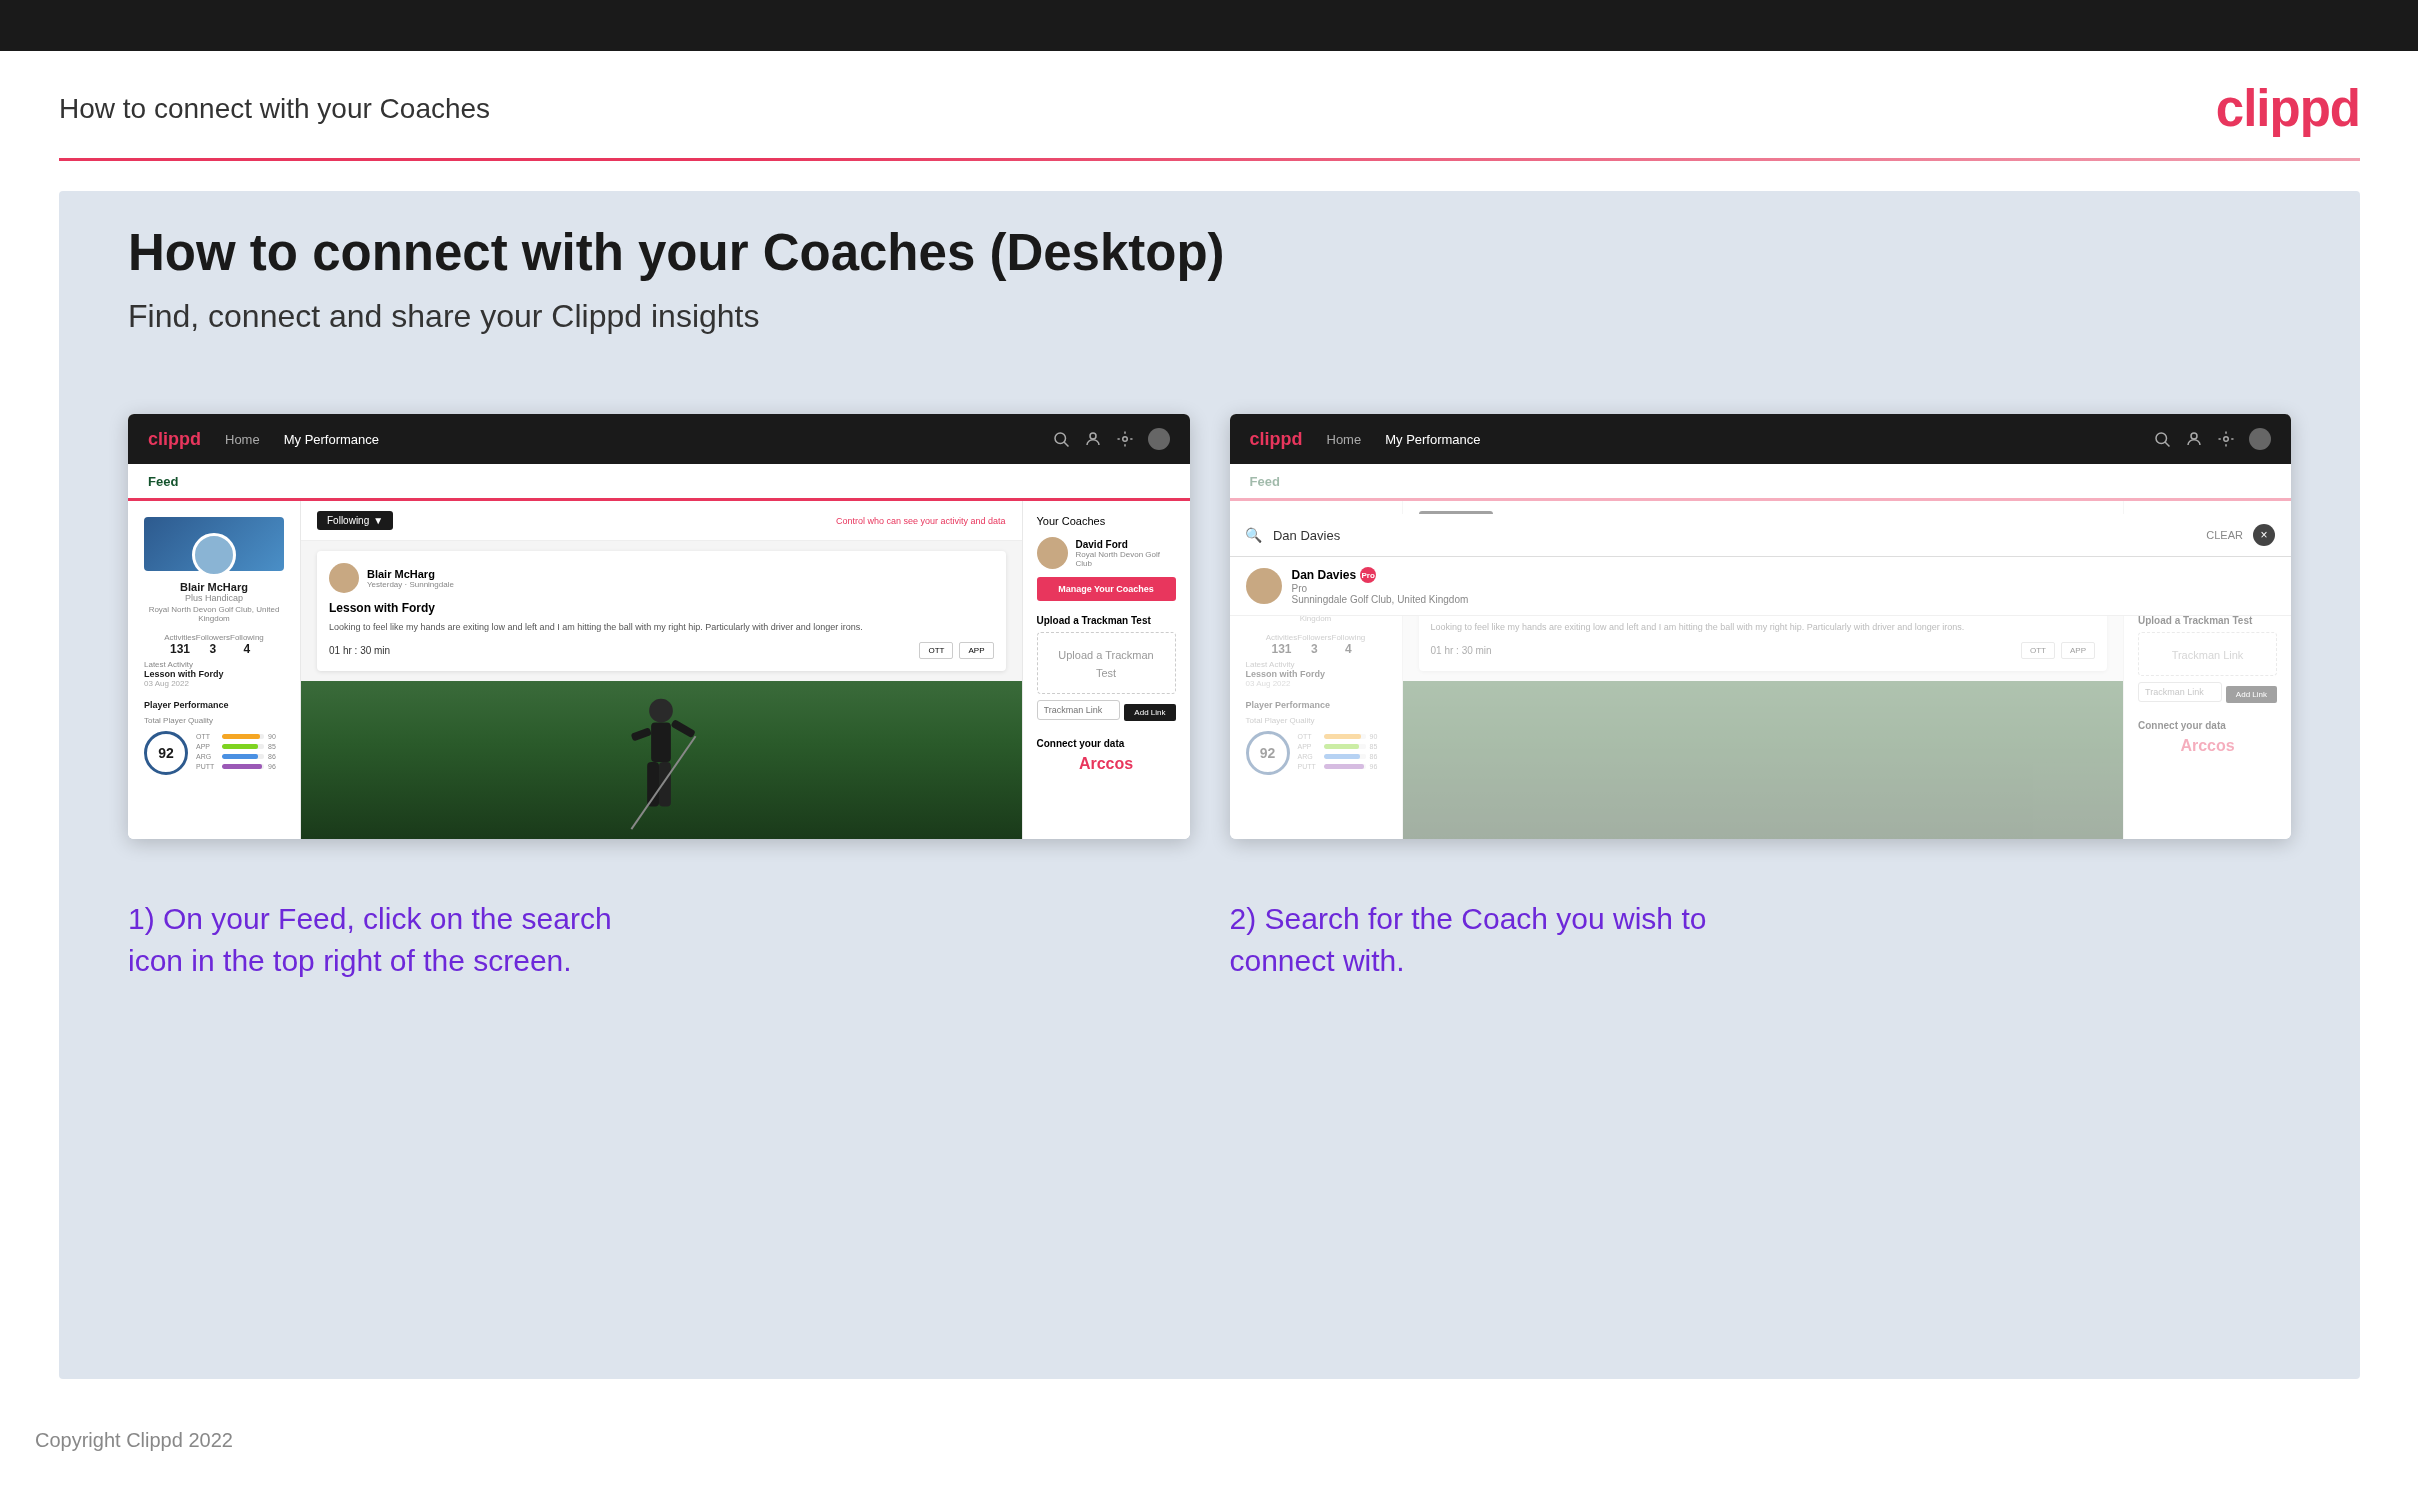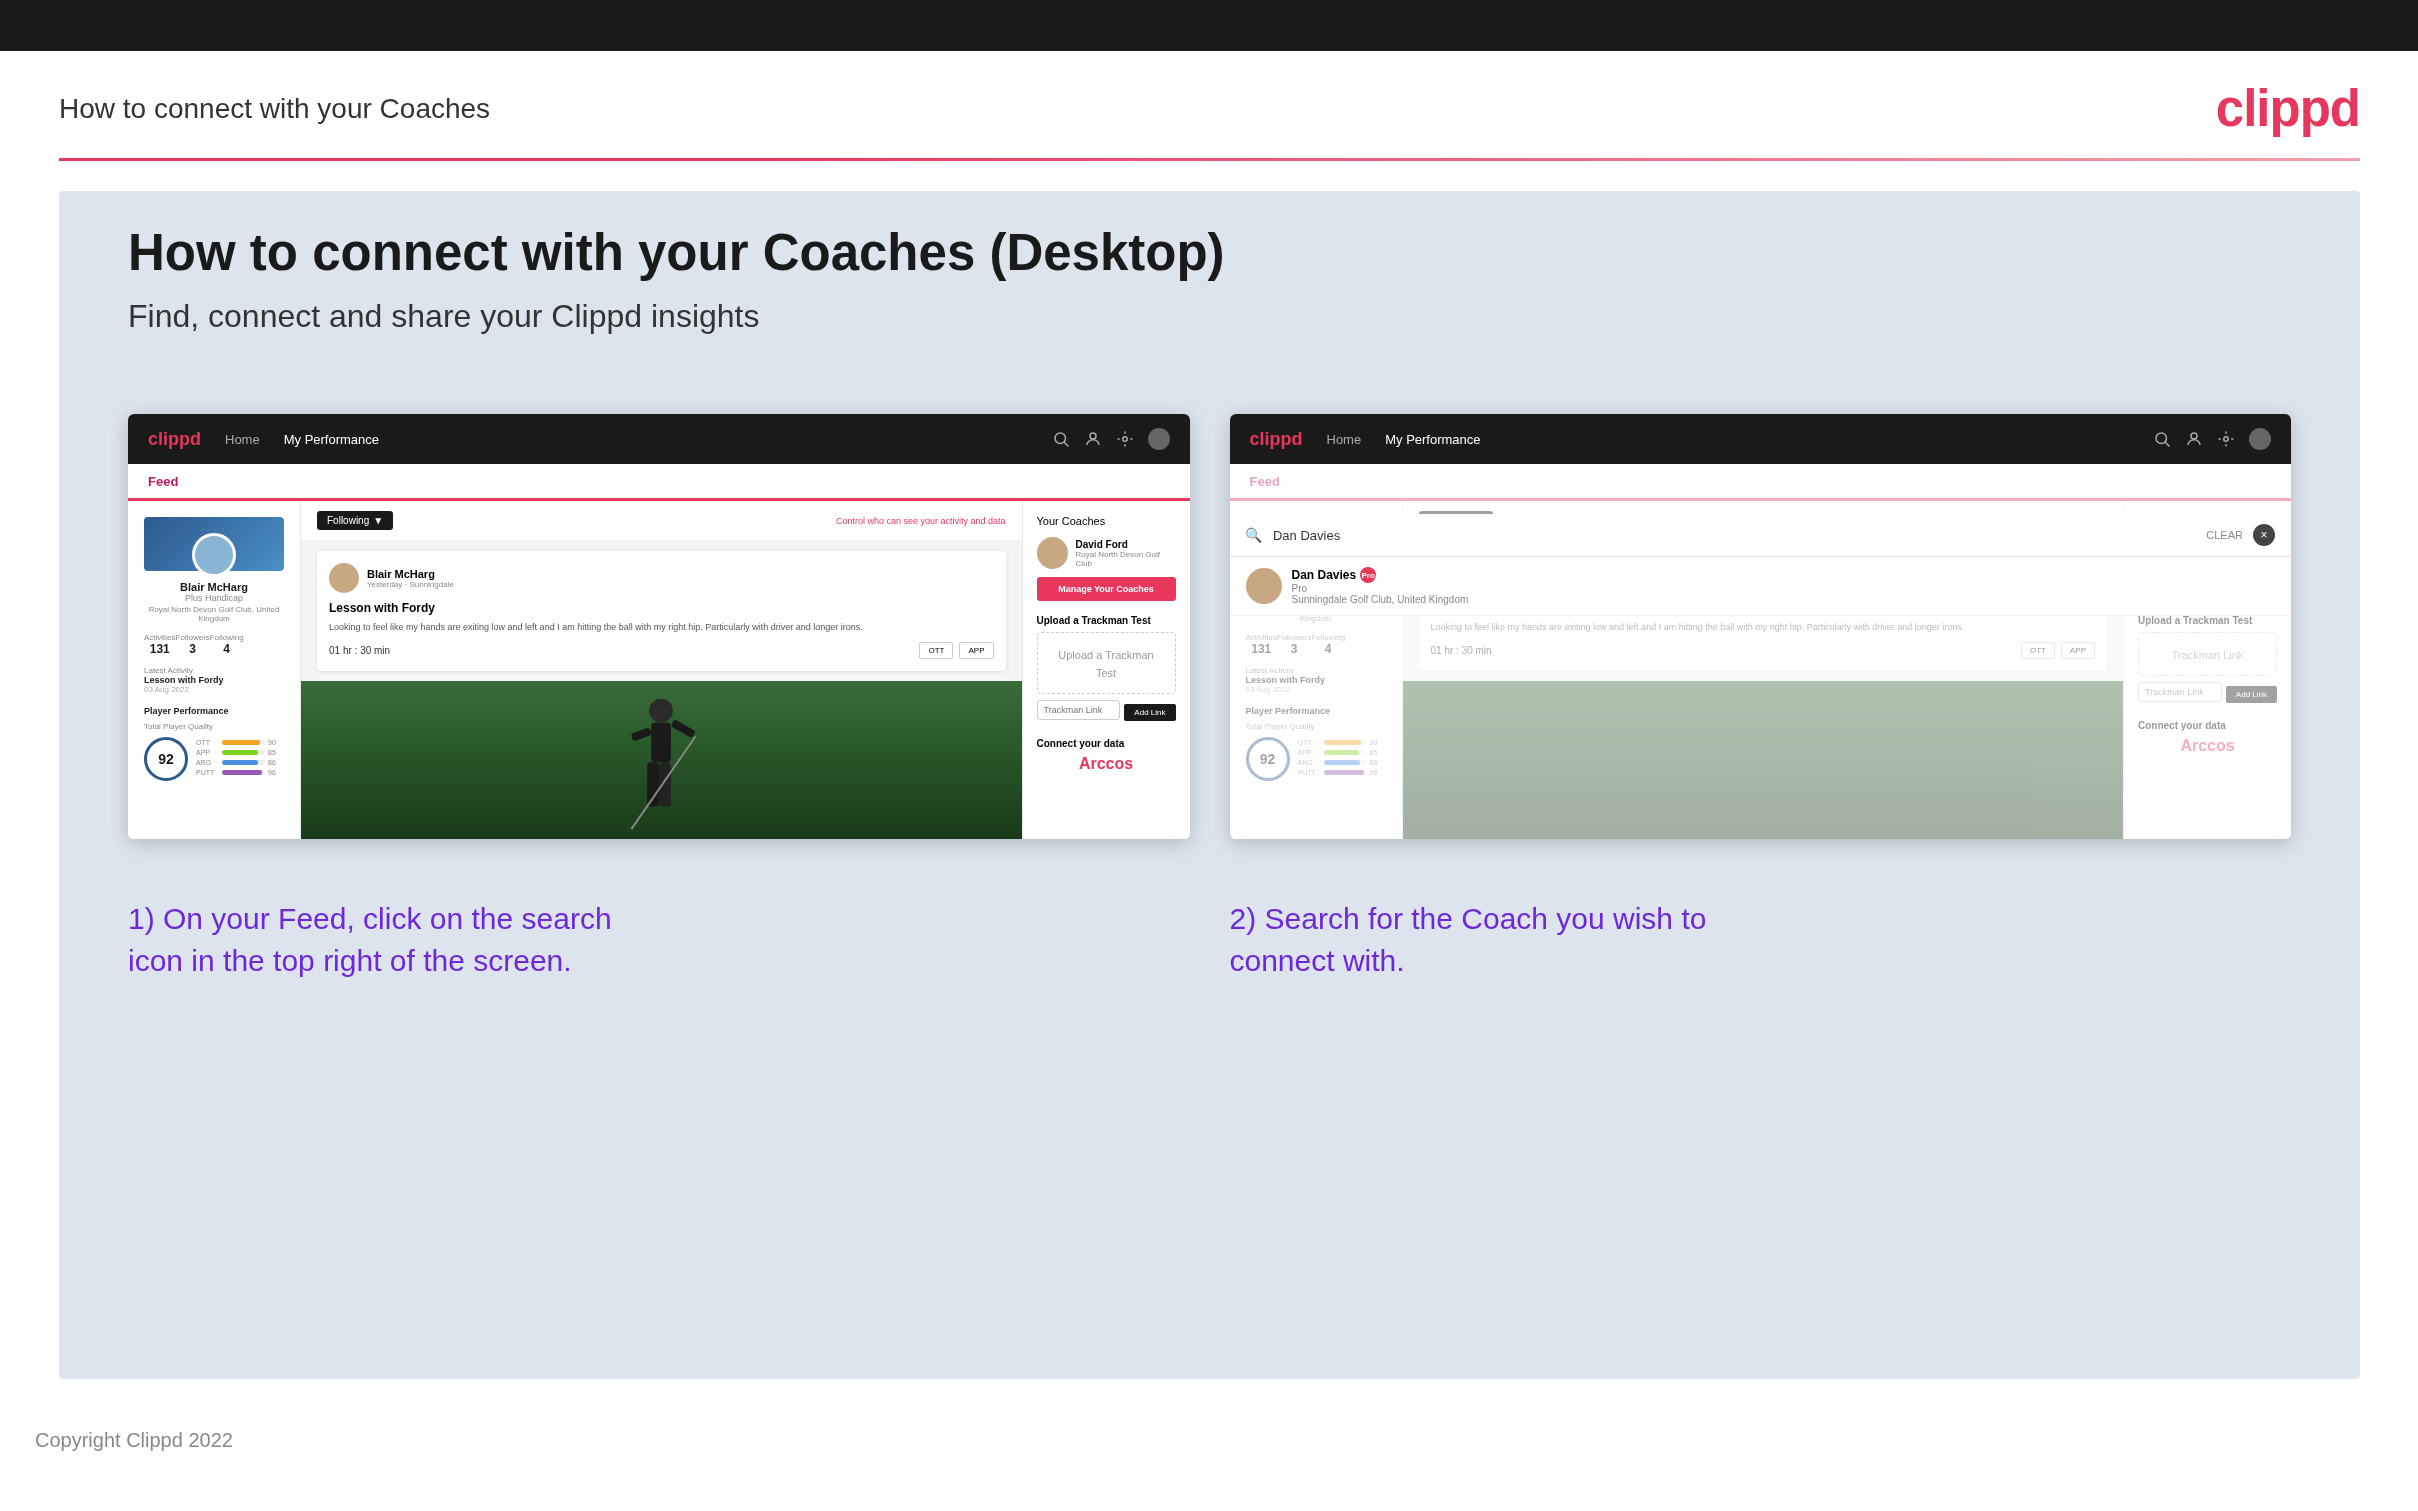--- a/index.html
+++ b/index.html
@@ -126,21 +126,21 @@
       background: #666;
     }
 
     
     .feed-tab-bar {
       border-bottom: 3px solid #e8365d;
       padding: 8px 20px;
     }
     .feed-tab {
       font-size: 13px;
-      color: #be185d;
+      color: #14532d;
       font-weight: 600;
     }
 
     
     .app-body {
       display: flex;
       min-height: 337px;
     }
 
     
@@ -183,22 +183,22 @@
       margin-bottom: 2px;
     }
     .profile-location {
       font-size: 8px;
       color: #888;
       text-align: center;
       margin-bottom: 10px;
     }
     .profile-stats {
       display: flex;
-      justify-content: flex-start;
-      margin-bottom: 10px;
+      justify-content: center;
+      margin-bottom: 4px;
     }
     .stat-item {
       text-align: center;
     }
     .stat-label {
       font-size: 8px;
       color: #888;
     }
     .stat-value {
       font-size: 12px;

